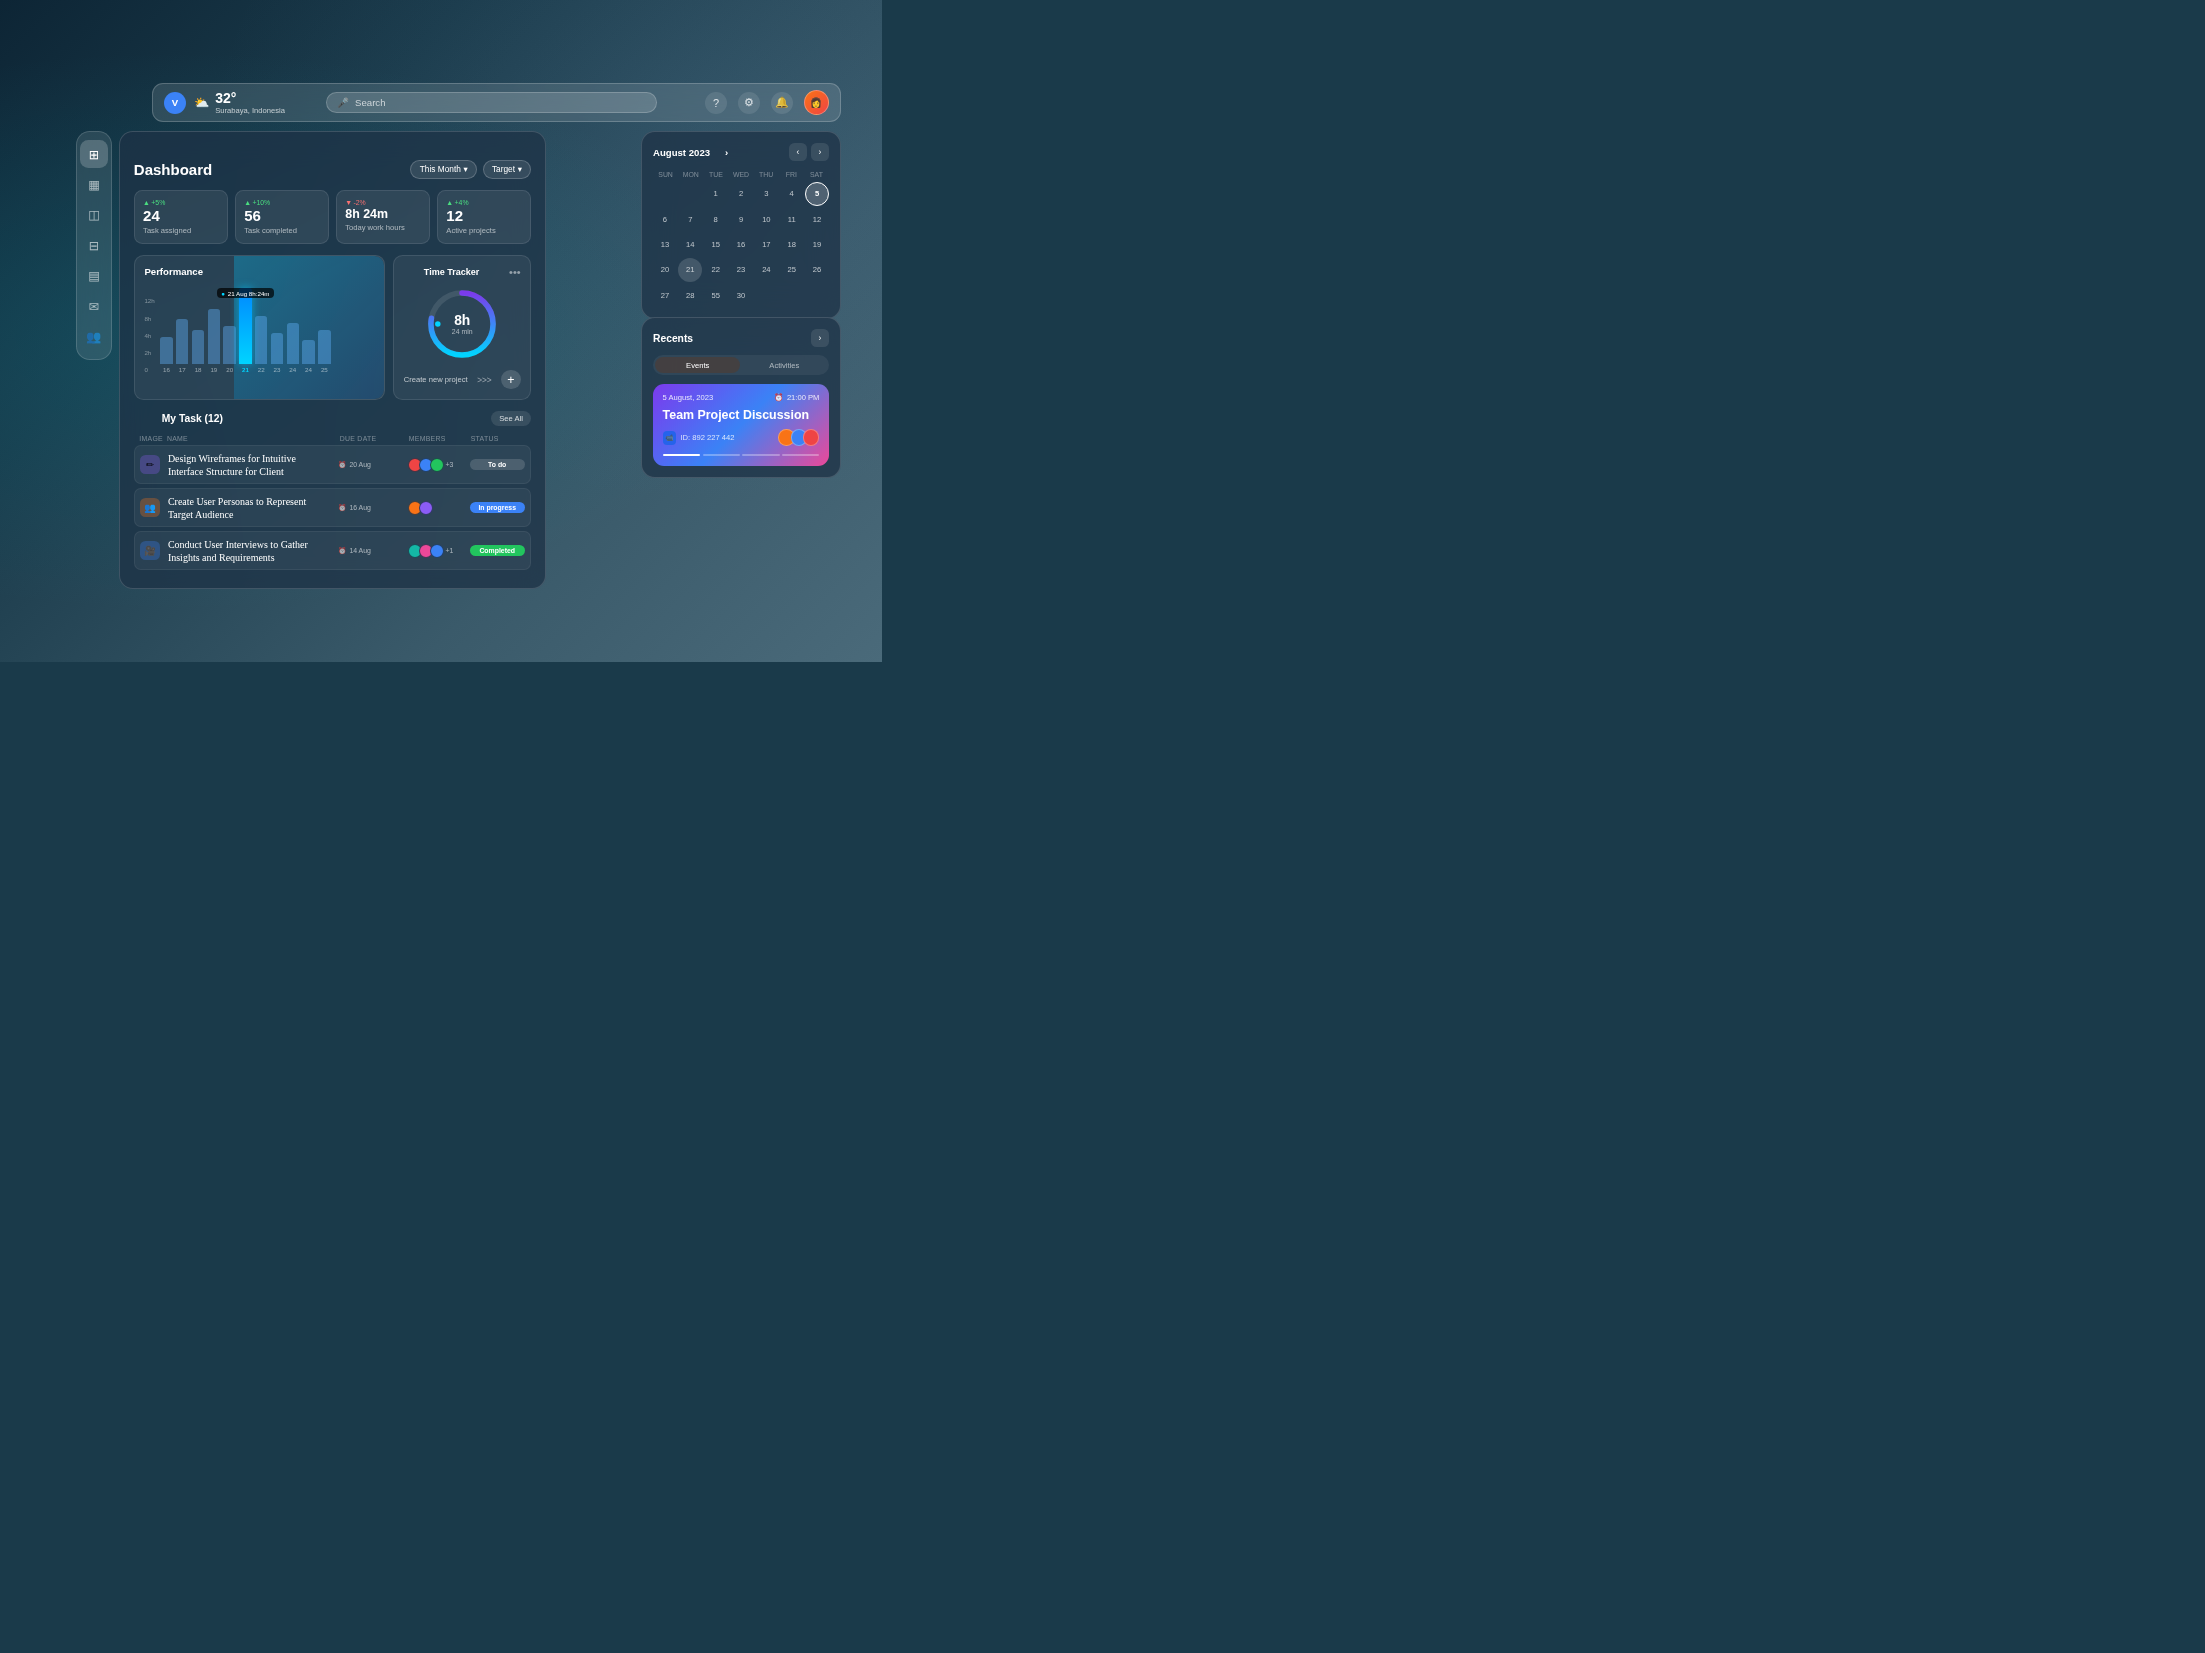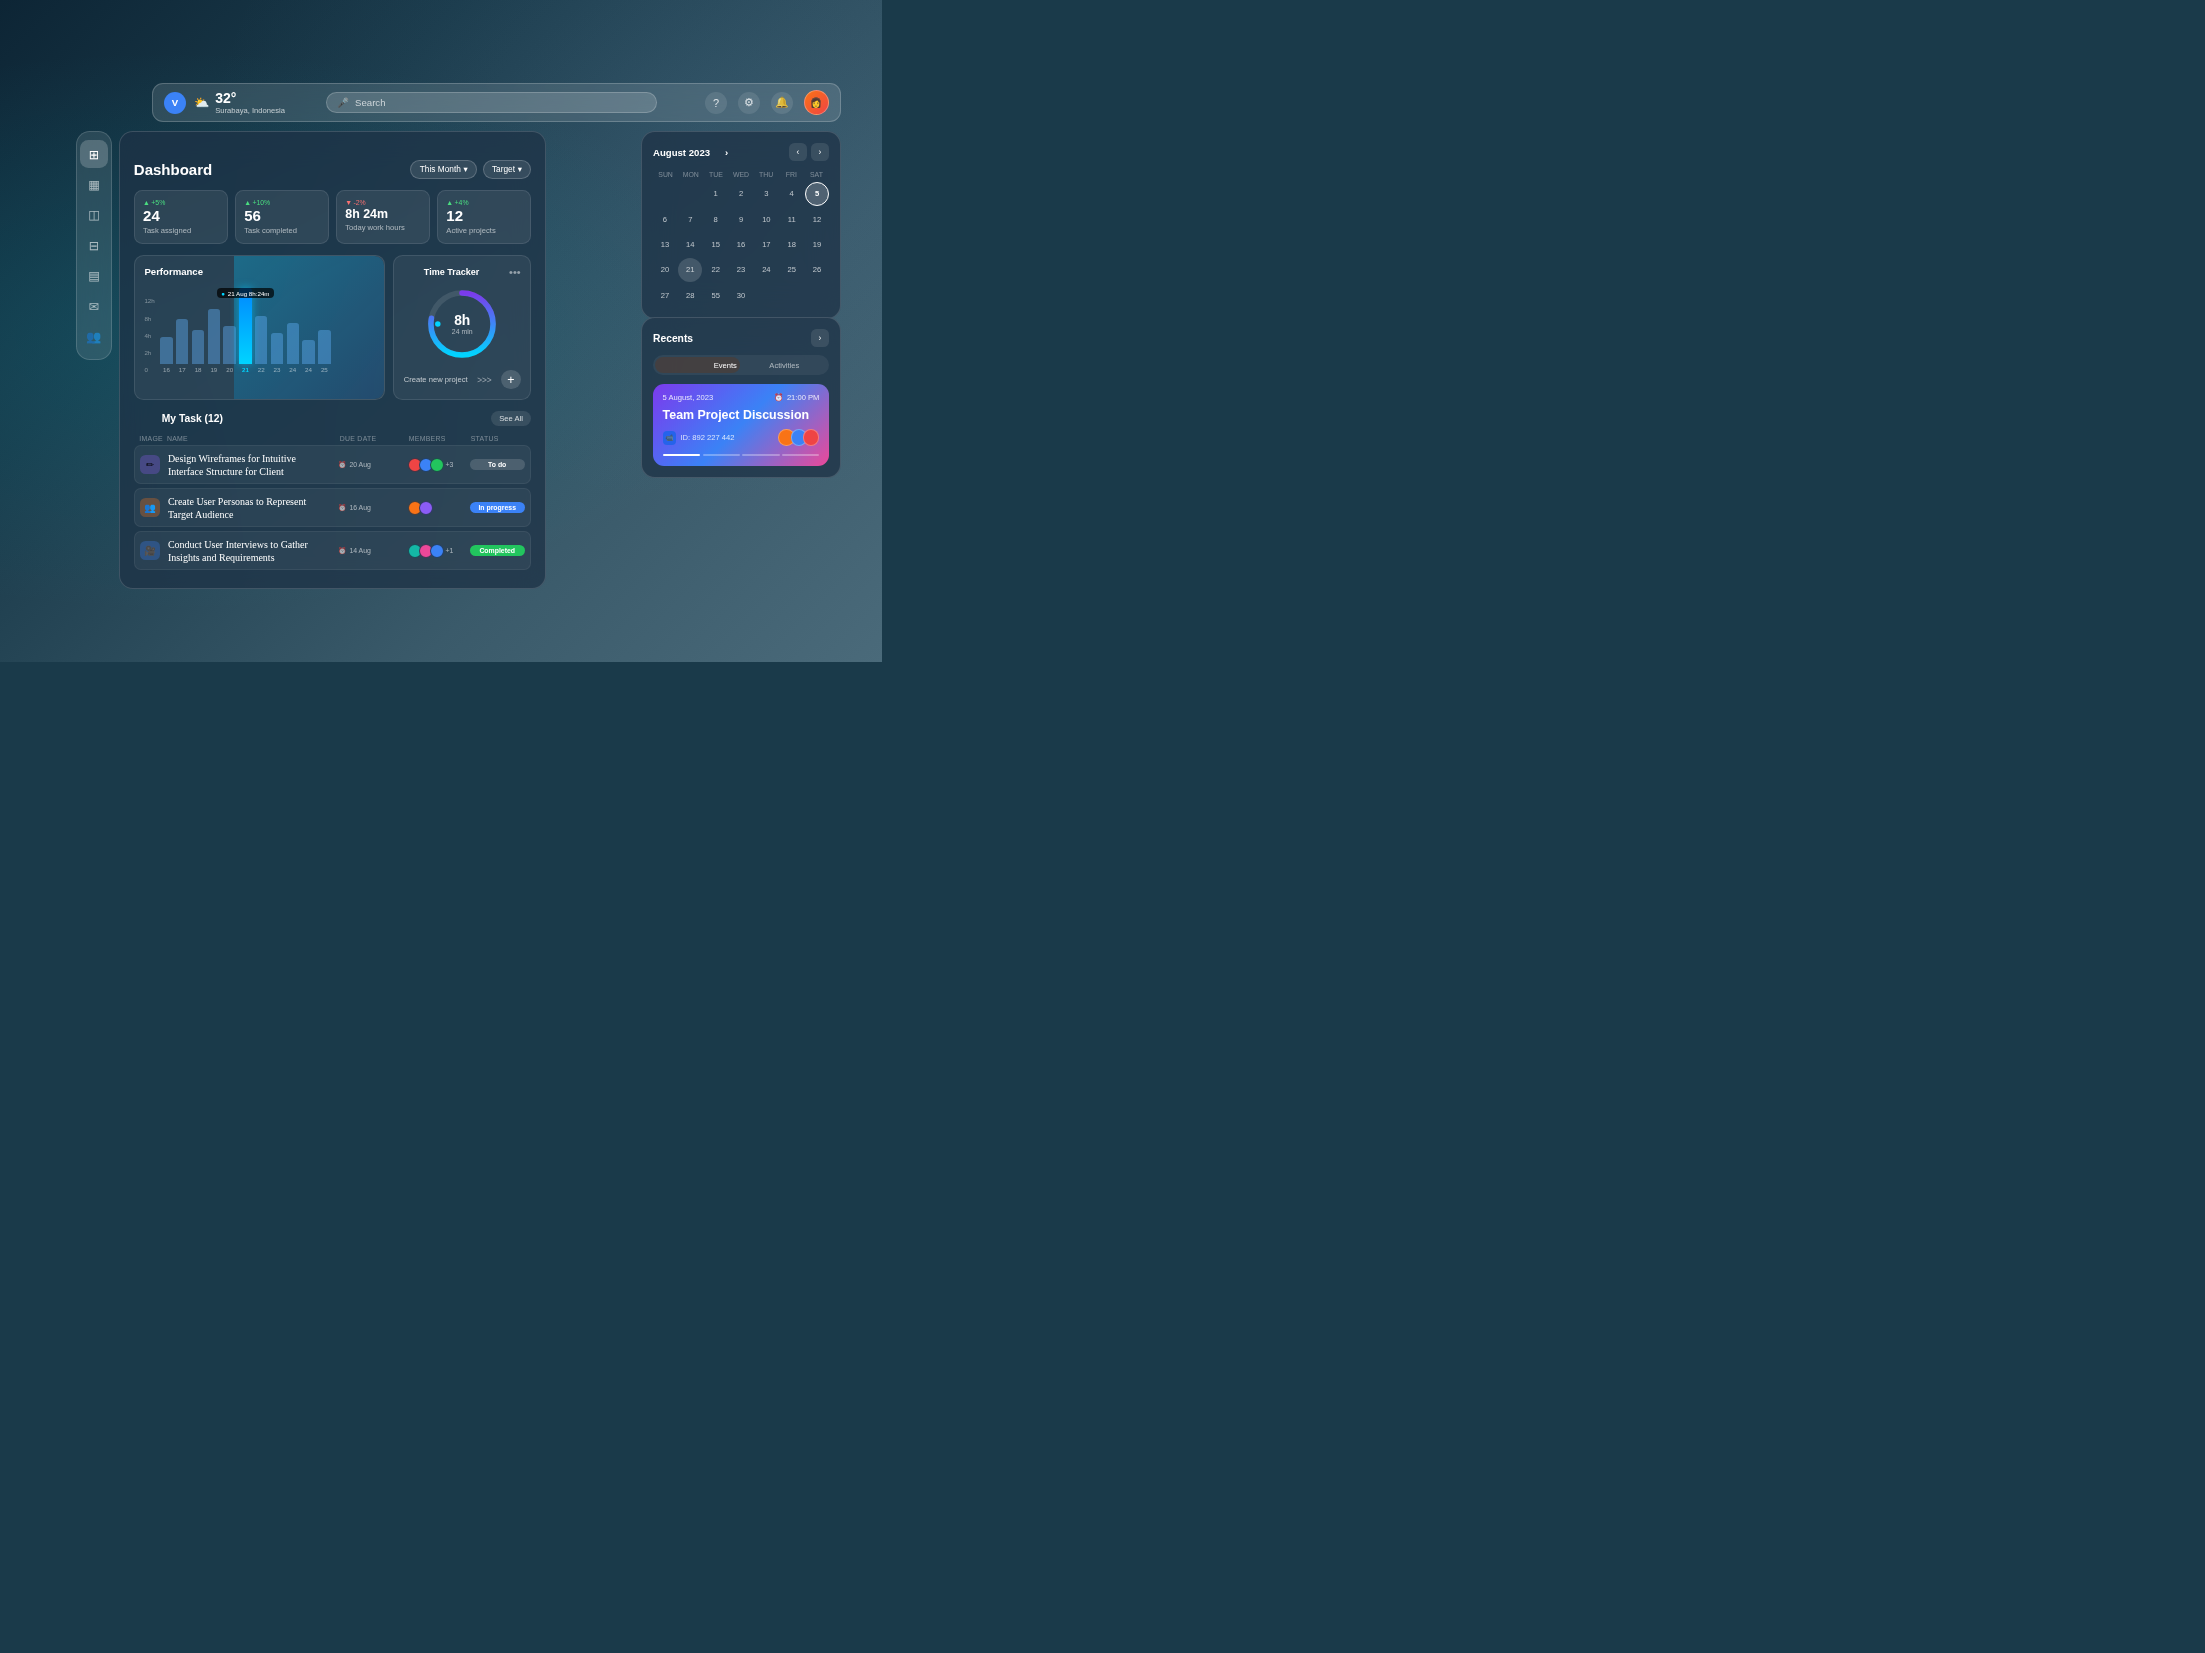--- a/index.html
+++ b/index.html
@@ -542,21 +542,20 @@
       text-align: center;
       padding: 3.4px;
       border-radius: 11px;
       font-size: 7.6px;
       color: rgba(255,255,255,0.6);
       cursor: pointer;
     }
     .recents-tab.active {
       background: rgba(80,60,50,0.6);
       color: white;
-      text-align: right;
     }
 
     
     .event-card {
       background: linear-gradient(135deg, #7c3aed, #3b82f6, #ec4899);
       border-radius: 11px;
       padding: 9.6px;
       position: relative;
       overflow: hidden;
     }

